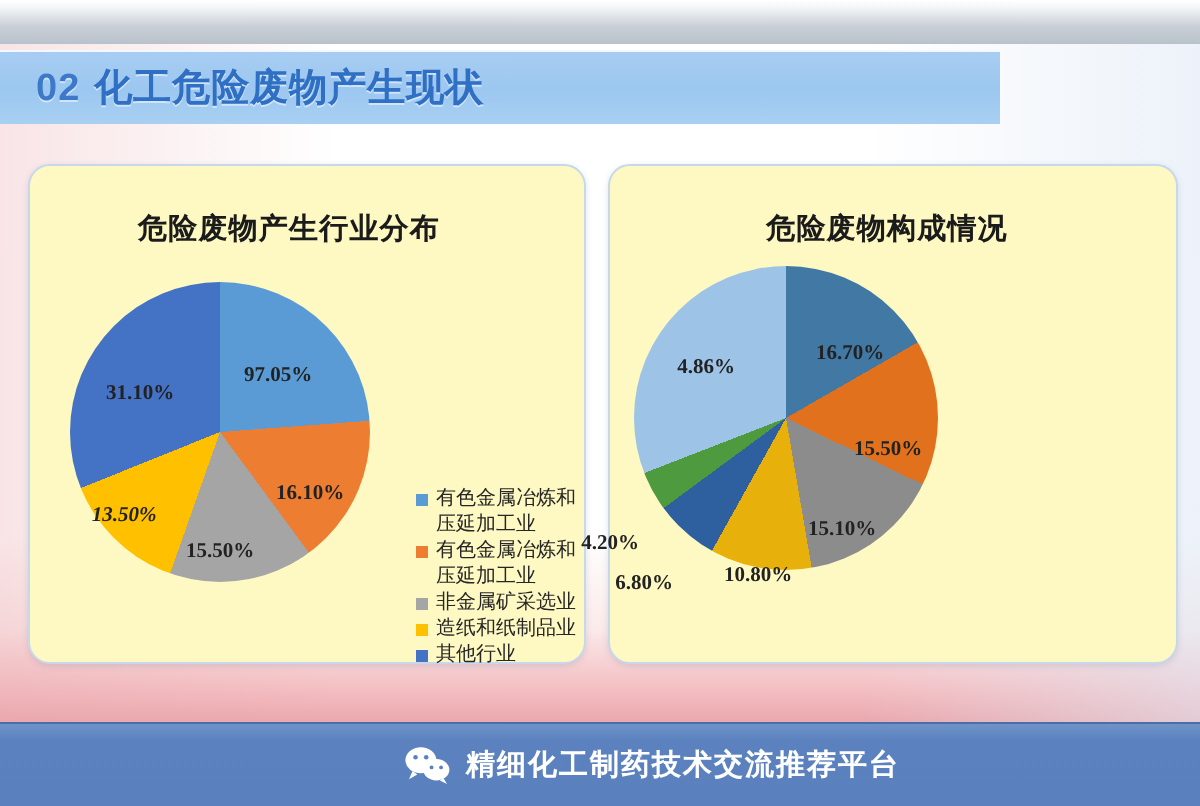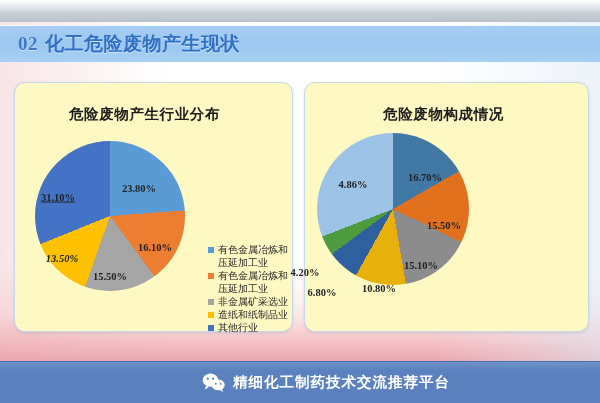--- a/index.html
+++ b/index.html
@@ -14,23 +14,23 @@
   .topstrip{position:absolute;left:0;top:0;width:600px;height:22px;
     background:linear-gradient(180deg,#ffffff 0%,#f3f5f7 18%,#c9cfd6 60%,#b9c2cb 100%);}
 
   
   .bodybg{position:absolute;left:0;top:22px;width:600px;height:340px;
     background:linear-gradient(180deg,#ffffff 0%,#ffffff 72%,#fbeaea 86%,#f2b9bd 96%,#e8a7ad 100%);}
   .bodybg2{position:absolute;left:0;top:22px;width:600px;height:340px;
     background:linear-gradient(90deg,rgba(233,167,173,0.30) 0%,rgba(255,255,255,0) 28%,rgba(255,255,255,0) 72%,rgba(222,232,245,0.55) 100%);}
 
   
-  .headerband{position:absolute;left:0;top:25px;width:600px;height:37px;
+  .headerband{position:absolute;left:0;top:25px;width:500px;height:37px;
     background:linear-gradient(180deg,#a8cdf2 0%,#9cc7f0 55%,#a9d0f3 100%);
-    box-shadow:0 1px 0 rgba(255,255,255,.85) inset;font-family:Liberation Serif, serif;}
+    box-shadow:0 1px 0 rgba(255,255,255,.85) inset;}
   .headerband .htext{
     position:absolute;left:18px;top:50%;transform:translateY(-50%);
     color:#2f6fc4;font-size:19px;font-weight:700;letter-spacing:.5px;
     white-space:nowrap;text-shadow:0 1px 0 rgba(255,255,255,.5);
   }
   .headerband .hnum{color:#3d79c9;font-weight:700;margin-right:7px;}
 
   
   .footer{position:absolute;left:0;bottom:0;width:600px;height:41px;
     background:linear-gradient(180deg,#6f93c8 0%,#5b82bf 20%,#5a81bd 100%);
@@ -85,25 +85,25 @@
   <div class="card" id="card-left">
     <div class="chart-title">危险废物产生行业分布</div>
 
     <div class="pie-wrap" style="left:20px;top:58px;width:150px;height:150px;">
       <div class="pie" style="width:150px;height:150px;background:conic-gradient(
             #5B9BD5 0deg 85.68deg,
             #ED7D31 85.68deg 143.64deg,
             #A5A5A5 143.64deg 199.44deg,
             #FFC000 199.44deg 248.04deg,
             #4472C4 248.04deg 360deg);"></div>
-      <div class="pielabel" style="left:104px;top:47px;">23.80%</div>
+      <div class="pielabel" style="left:104px;top:47px;">97.05%</div>
       <div class="pielabel" style="left:120px;top:106px;">16.10%</div>
       <div class="pielabel" style="left:75px;top:135px;">15.50%</div>
       <div class="pielabel" style="left:27px;top:117px;font-style:italic;">13.50%</div>
-      <div class="pielabel" style="left:23px;top:56px;text-decoration:underline;">31.10%</div>
+      <div class="pielabel" style="left:35px;top:56px;">31.10%</div>
     </div>
 
     <div class="legend" id="legend-left">
       <div class="legend-item">
         <span class="legend-swatch" style="background:#5B9BD5;"></span>
         <span class="legend-label">有色金属冶炼和压延加工业</span>
       </div>
       <div class="legend-item">
         <span class="legend-swatch" style="background:#ED7D31;"></span>
         <span class="legend-label">有色金属冶炼和压延加工业</span>

